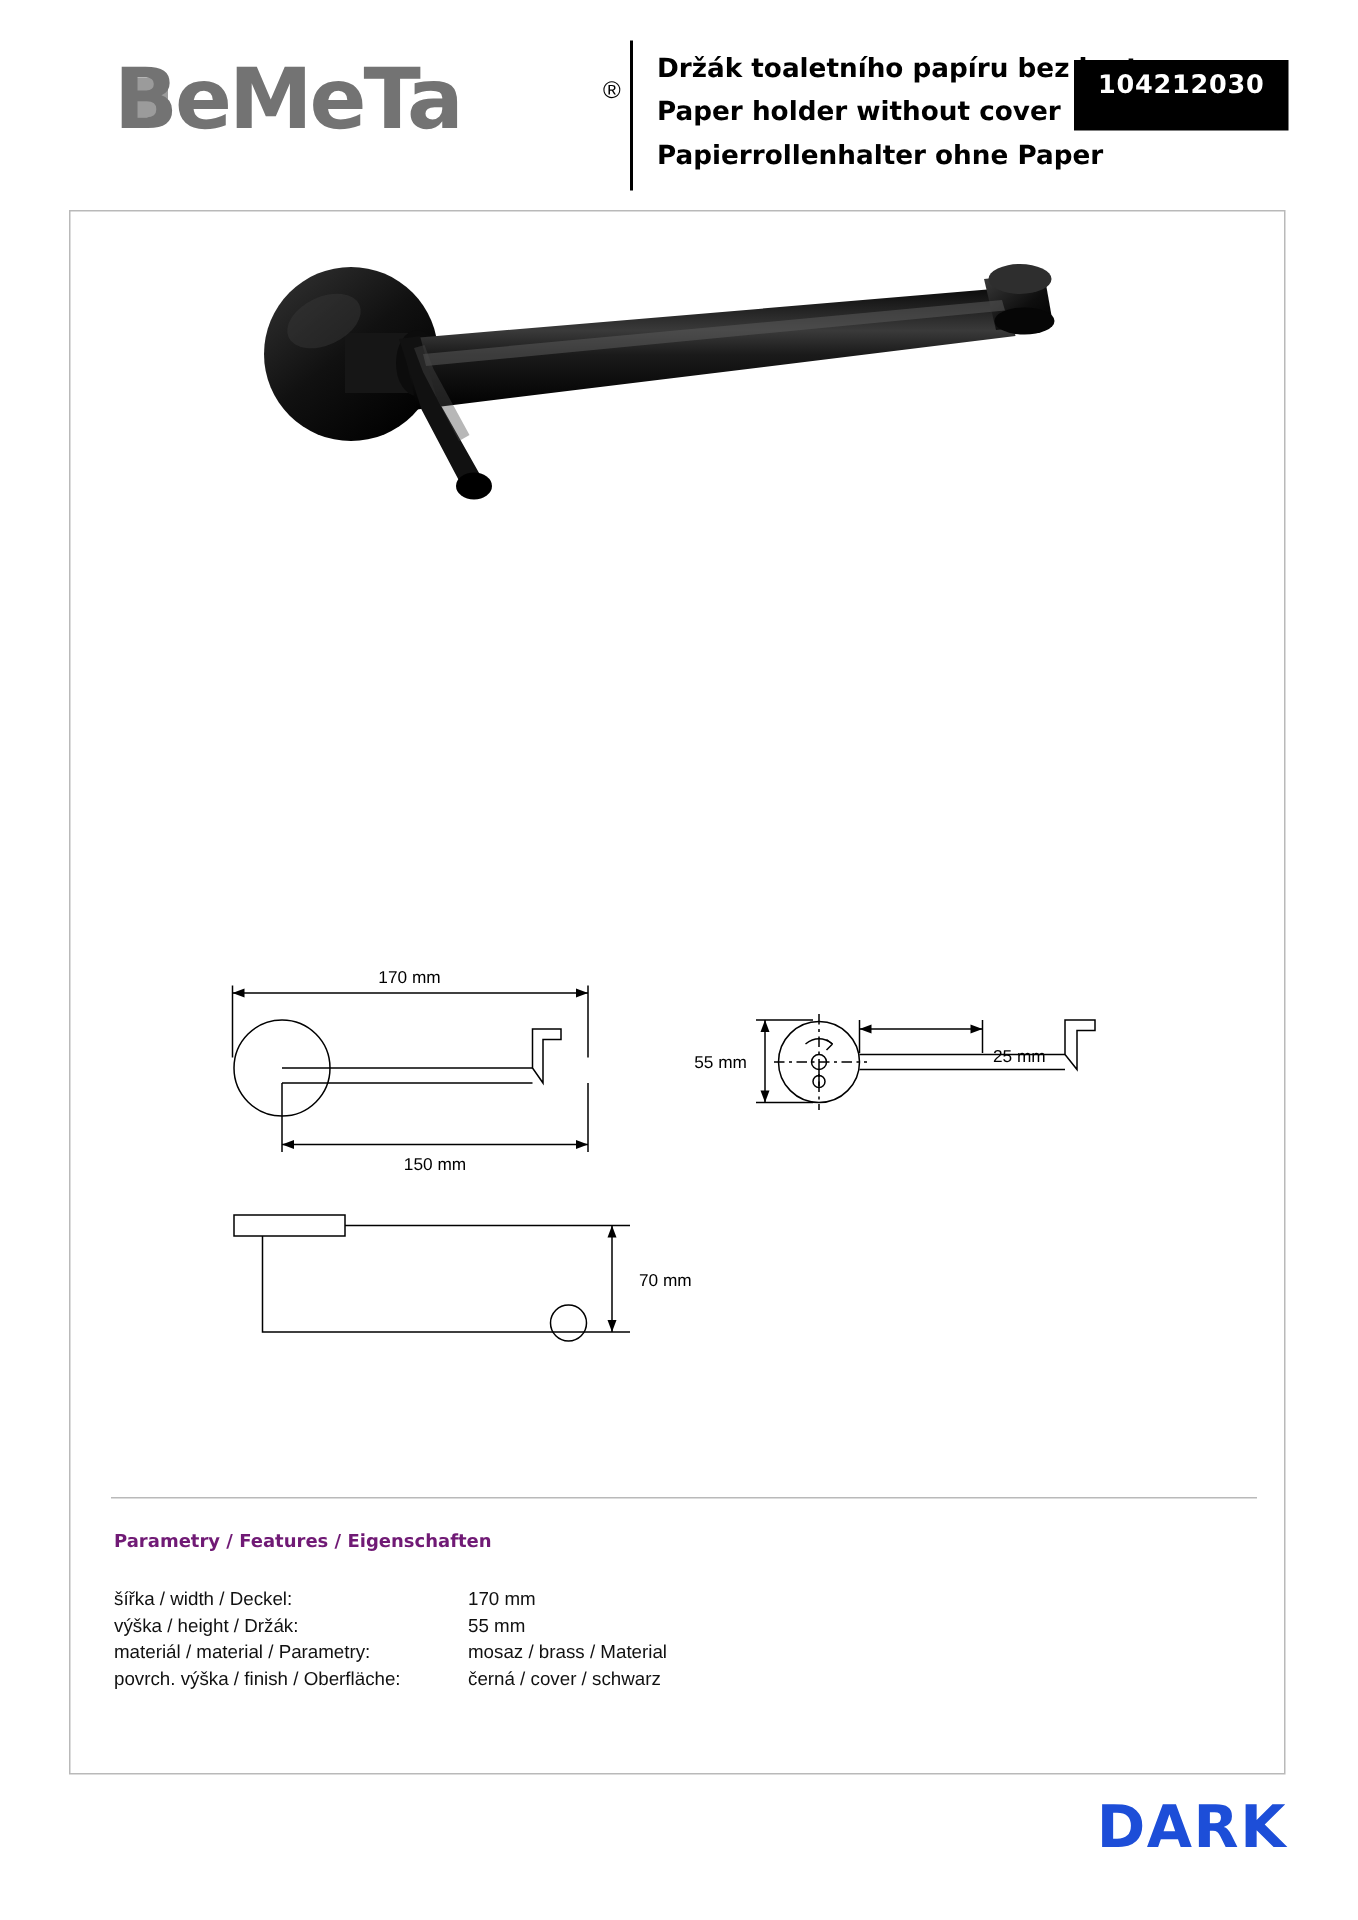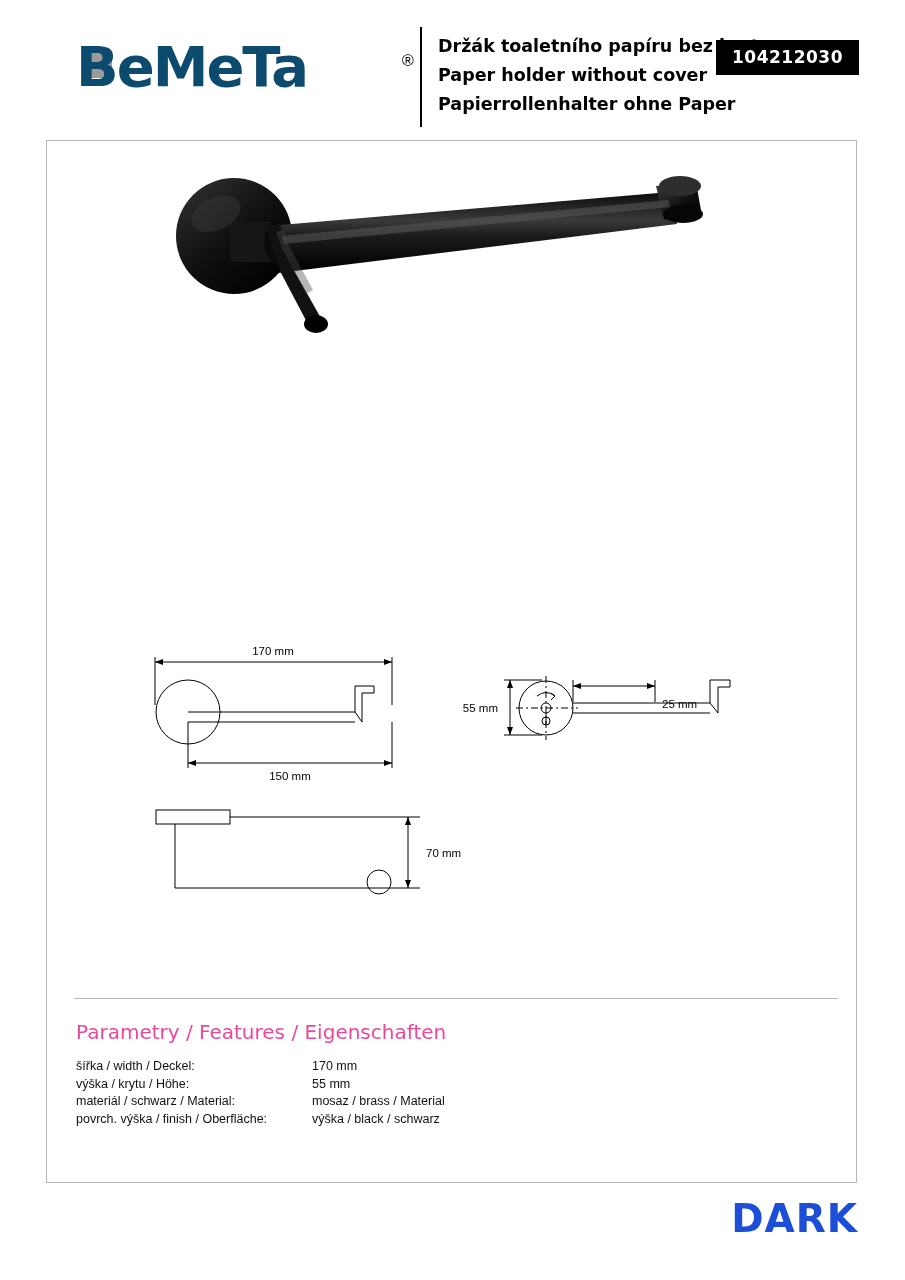--- a/index.html
+++ b/index.html
@@ -41,21 +41,21 @@
   }
   .logo-text {
     position: absolute;
     left: 30px;
     top: 6px;
     font-family: "DejaVu Sans", sans-serif;
     font-weight: bold;
     font-size: 56px;
     letter-spacing: -2px;
     line-height: 62px;
-    color: #0c4a6e;
+    color: #737373;
   }
   .logo-reg {
     position: absolute;
     left: 356px;
     top: 22px;
     font-size: 16px;
     font-family: "Liberation Sans", sans-serif;
   }
   .header-divider {
     position: absolute;
@@ -81,21 +81,21 @@
   }
   .code-badge {
     position: absolute;
     right: 0;
     top: 16px;
     background: #000;
     color: #fff;
     font-family: "DejaVu Sans", sans-serif;
     font-weight: bold;
     font-size: 17px;
-    padding: 7px 16px 8px 16px;
+    padding: 7px 16px 20px 16px;
     letter-spacing: 0.5px;
   }
 
   
   .frame {
     position: absolute;
     left: 46px;
     top: 140px;
     width: 811px;
     height: 1043px;
@@ -128,23 +128,23 @@
     top: 998px;
     width: 764px;
     height: 1px;
     background: #b9b9b9;
   }
   .params-title {
     position: absolute;
     left: 76px;
     top: 1020px;
     font-family: "DejaVu Sans", sans-serif;
-    font-weight: normal;
-    font-size: 20px;
-    color: #ec4899;
+    font-weight: bold;
+    font-size: 12px;
+    color: #701a75;
   }
   .params-table {
     position: absolute;
     left: 76px;
     top: 1058px;
     width: 500px;
     border-collapse: collapse;
     font-size: 12.5px;
     font-family: "Liberation Sans", sans-serif;
   }
@@ -315,27 +315,27 @@
 <div class="params-rule"></div>
 <div class="params-title">Parametry / Features / Eigenschaften</div>
 
 <table class="params-table">
   <tbody>
     <tr>
       <td class="label">šířka / width / Deckel:</td>
       <td class="value">170 mm</td>
     </tr>
     <tr>
-      <td class="label">výška / krytu / Höhe:</td>
+      <td class="label">výška / height / Držák:</td>
       <td class="value">55 mm</td>
     </tr>
     <tr>
-      <td class="label">materiál / schwarz / Material:</td>
+      <td class="label">materiál / material / Parametry:</td>
       <td class="value">mosaz / brass / Material</td>
     </tr>
     <tr>
       <td class="label">povrch. výška / finish / Oberfläche:</td>
-      <td class="value">výška / black / schwarz</td>
+      <td class="value">černá / cover / schwarz</td>
     </tr>
   </tbody>
 </table>
 
 <div class="footer-brand">DARK</div>
 
 </body></html>

